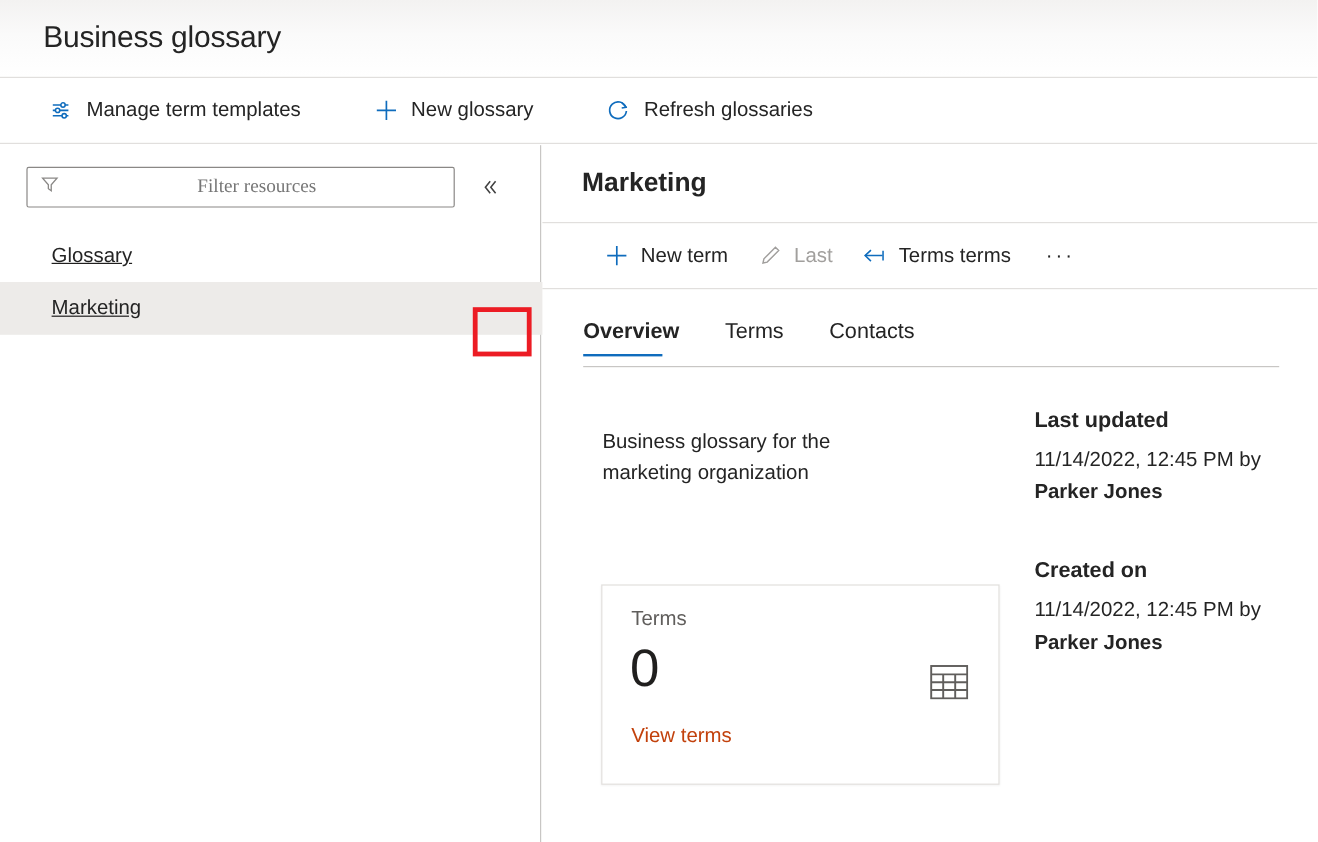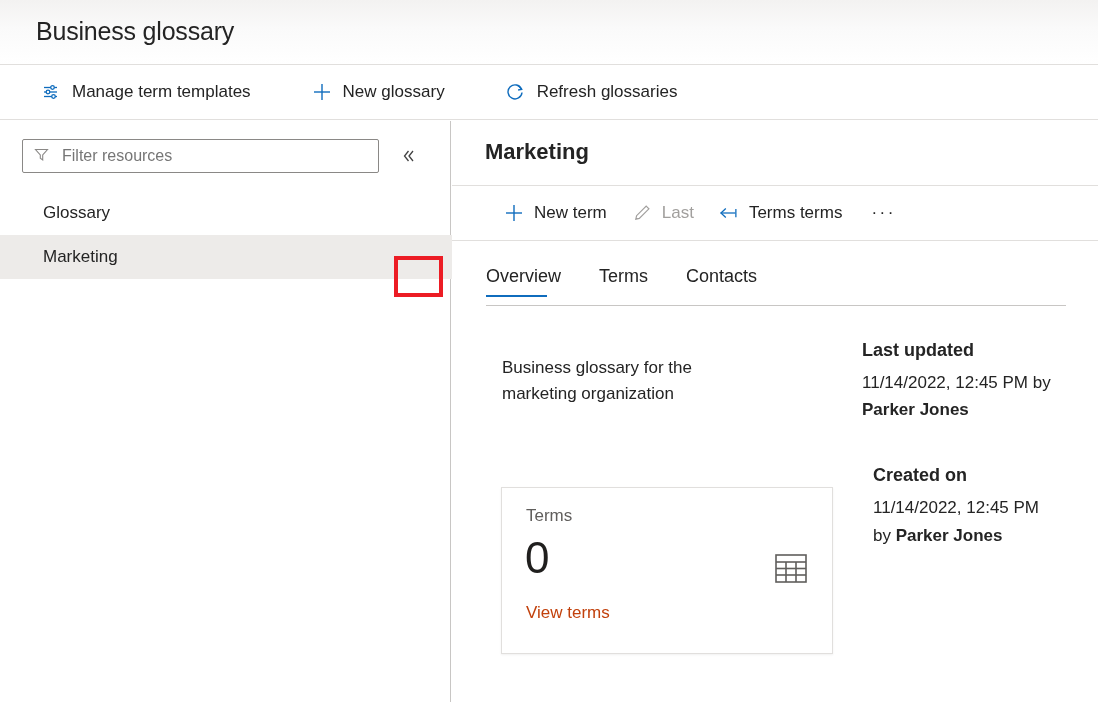--- a/index.html
+++ b/index.html
@@ -96,40 +96,42 @@
     align-items: center;
     padding: 0 10px;
     gap: 10px;
     background: #fff;
   }
   .filter-box input {
     border: none;
     outline: none;
     font-size: 16px;
     color: #605e5c;
-    font-family: Liberation Sans, sans-serif;
+    font-family: Liberation Serif, serif;
     width: 100%;
     background: transparent;
+    text-align: center;
   }
   .filter-box input::placeholder { color: #767676; }
   .collapse-btn {
     margin-left: 16px;
     width: 26px; height: 26px;
     display: flex;
     align-items: center;
     justify-content: center;
     cursor: pointer;
     color: #424242;
     font-size: 17px;
   }
 
   .tree {
     position: absolute;
     left: 0; top: 70px;
     width: 517px;
+    text-decoration: underline;
   }
   .tree-item {
     position: relative;
     height: 44px;
     display: flex;
     align-items: center;
     padding-left: 43px;
     font-size: 17px;
     color: #242424;
     cursor: pointer;
@@ -219,21 +221,21 @@
   }
   .tab {
     font-size: 18px;
     color: #242424;
     padding: 0 12px 10px 12px;
     margin-right: 14px;
     cursor: pointer;
     position: relative;
   }
   .tab:first-child { padding-left: 0; margin-left: 0; }
-  .tab.active { font-weight: 400; }
+  .tab.active { font-weight: 700; }
   .tab.active::after {
     content: "";
     position: absolute;
     left: 0; right: 26px;
     bottom: 0;
     height: 2px;
     background: #0f6cbd;
   }
   .tabs-rule {
     position: absolute;
@@ -480,21 +482,21 @@
         <line x1="21" y1="8" x2="21" y2="28"></line>
       </svg>
     </div>
   </div>
 
   <div class="meta-col">
     <div class="meta-block">
       <div class="meta-title">Last updated</div>
       <div class="meta-text"><span>11/14/2022, 12:45 PM by </span><b>Parker Jones</b></div>
     </div>
-    <div class="meta-block" style="margin-top:42px;margin-left:11px;">
+    <div class="meta-block" style="margin-top:42px;">
       <div class="meta-title">Created on</div>
       <div class="meta-text"><span>11/14/2022, 12:45 PM by </span><b>Parker Jones</b></div>
     </div>
   </div>
 
 
   <div class="focus-ring"></div>
 
 </div>
 

